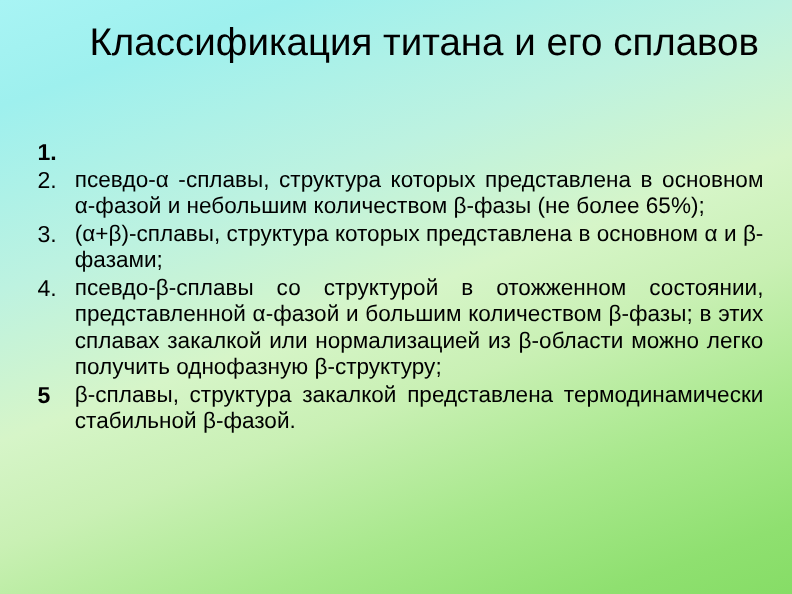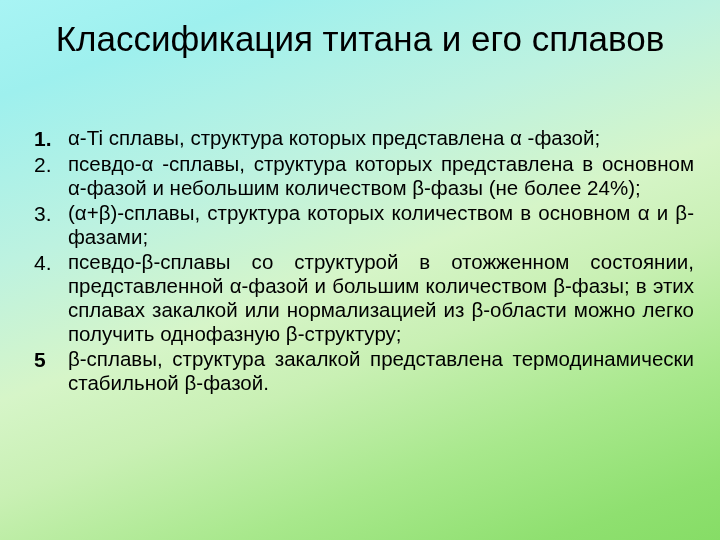--- a/index.html
+++ b/index.html
@@ -26,21 +26,21 @@
         #a8e88c 78%,
         #8fe070 92%,
         #86dd66 100%);
     overflow: hidden;
   }
   .title {
     position: absolute;
     top: 18px;
     left: 30px;
     width: 660px;
-    text-align: center;
+    text-align: right;
     font-size: 35px;
     line-height: 1.22;
     color: #000;
     font-weight: normal;
   }
   .list {
     position: absolute;
     top: 126px;
     left: 34px;
     width: 660px;
@@ -79,31 +79,30 @@
 <body>
 
 <div class="slide">
 
   <div class="title">Классификация титана и его сплавов</div>
 
   <div class="list">
 
     <div class="item">
       <div class="marker bold">1.</div>
-      <div class="body">α-Ti сплавы, структура которых представлена α -фазой;</div>
     </div>
 
     <div class="item">
       <div class="marker">2.</div>
-      <div class="body">псевдо-α -сплавы, структура которых представлена в основном α-фазой и небольшим количеством β-фазы (не более 24%);</div>
+      <div class="body">псевдо-α -сплавы, структура которых представлена в основном α-фазой и небольшим количеством β-фазы (не более 65%);</div>
     </div>
 
     <div class="item">
       <div class="marker">3.</div>
-      <div class="body">(α+β)-сплавы, структура которых количеством в основном α  и β-фазами;</div>
+      <div class="body">(α+β)-сплавы, структура которых представлена в основном α  и β-фазами;</div>
     </div>
 
     <div class="item">
       <div class="marker">4.</div>
       <div class="body">псевдо-β-сплавы со структурой в отожженном состоянии, представленной α-фазой и большим количеством β-фазы; в этих сплавах закалкой или нормализацией из β-области можно легко получить однофазную β-структуру;</div>
     </div>
 
     <div class="item">
       <div class="marker bold">5</div>
       <div class="body">β-сплавы, структура закалкой представлена термодинамически стабильной β-фазой.</div>

